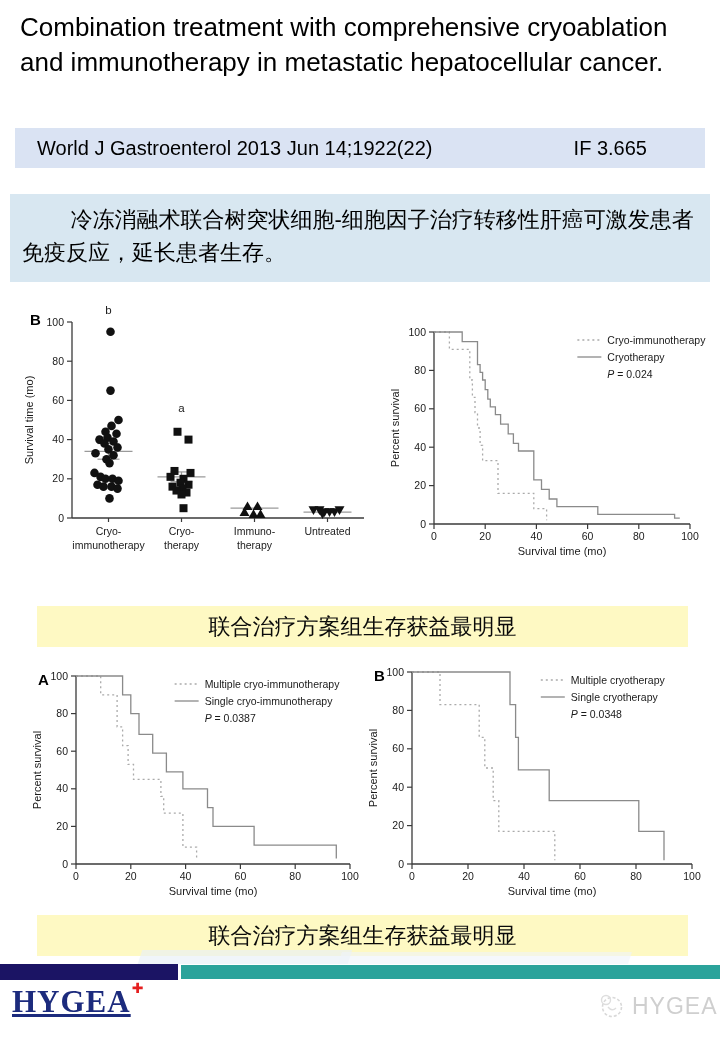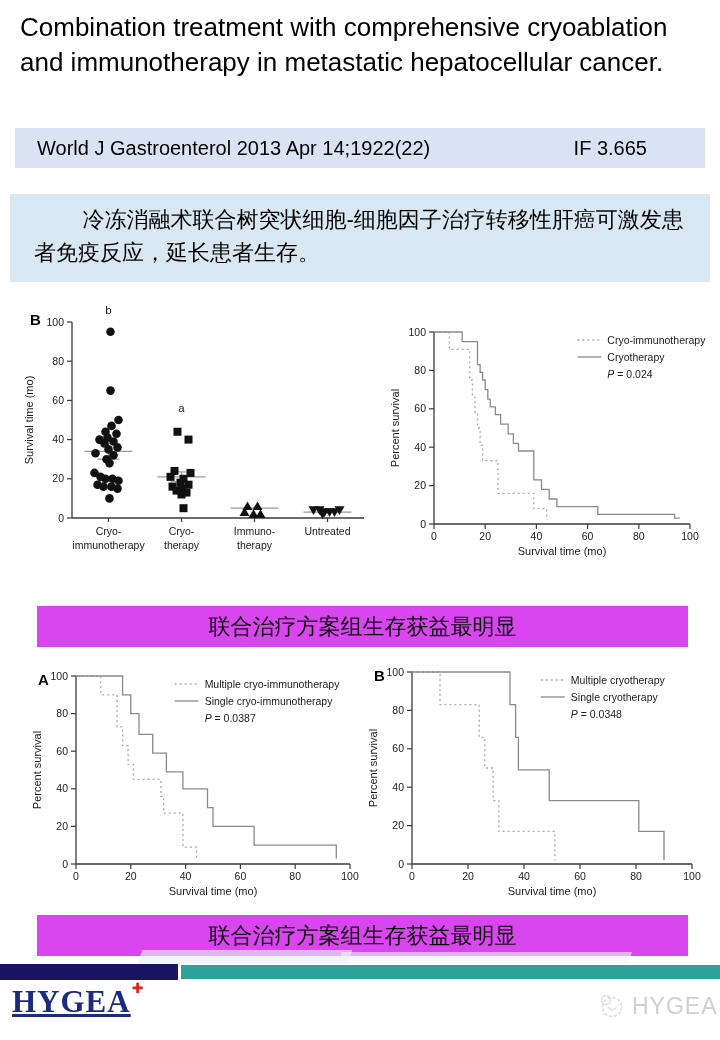--- a/index.html
+++ b/index.html
@@ -8,31 +8,31 @@
 
   .title{position:absolute;left:20px;top:10px;width:690px;
          font-size:26px;font-weight:400;line-height:1.34;letter-spacing:0;}
 
   .journal-bar{position:absolute;left:15px;top:128px;width:690px;height:40px;
          background:#dae3f3;display:flex;align-items:center;font-size:20px;}
   .journal-bar .cite{margin-left:22px;}
   .journal-bar .if{margin-left:auto;margin-right:58px;text-align:center;}
 
   .summary-box{position:absolute;left:10px;top:194px;width:700px;height:88px;
-         background:#d8e7f1;box-sizing:border-box;padding:9px 12px 0 24px;
+         background:#d8e7f1;box-sizing:border-box;padding:9px 12px 0 12px;
          font-size:22px;line-height:1.5;}
   .summary-box p{margin:0;text-indent:2.2em;}
 
   .chart{position:absolute;background:#fff;}
   #chart-scatter-b{left:22px;top:306px;width:348px;height:258px;}
   #chart-km-top{left:388px;top:322px;width:318px;height:242px;}
   #chart-km-a{left:30px;top:666px;width:336px;height:238px;}
   #chart-km-b{left:366px;top:662px;width:342px;height:242px;}
 
-  .callout{position:absolute;left:37px;width:651px;height:41px;background:#d946ef;
+  .callout{position:absolute;left:37px;width:651px;height:41px;background:#fef9c3;
          display:flex;align-items:center;justify-content:center;font-size:22px;color:#0a0a0a;}
   #callout-1{top:606px;}
   #callout-2{top:915px;}
 
   .deco-1{position:absolute;left:140px;top:950px;width:210px;height:14px;
          background:#e8eff7;opacity:.65;transform:skewX(-18deg);}
   .deco-2{position:absolute;left:340px;top:952px;width:290px;height:12px;
          background:#eef4fa;opacity:.6;transform:skewX(-18deg);}
 
   .stripe-navy{position:absolute;left:0;top:964px;width:178px;height:16px;background:#1b1464;}
@@ -49,21 +49,21 @@
   svg text{font-family:"Liberation Sans",sans-serif;}
 </style>
 </head>
 <body>
 
 <div class="slide">
 
   <div class="title">Combination treatment with comprehensive cryoablation and immunotherapy in metastatic hepatocellular cancer.</div>
 
   <div class="journal-bar">
-    <span class="cite">World J Gastroenterol 2013 Apr 14;1922(22)</span>
+    <span class="cite">World J Gastroenterol 2013 Jun 14;1922(22)</span>
     <span class="if">IF 3.665</span>
   </div>
 
   <div class="summary-box">
     <p>冷冻消融术联合树突状细胞-细胞因子治疗转移性肝癌可激发患者免疫反应，延长患者生存。</p>
   </div>
 
   <div class="chart" id="chart-scatter-b"><svg width="348" height="258">
         <line x1="50" y1="16" x2="50" y2="212" stroke="#3a3a3a" stroke-width="1.3"></line>
         <line x1="50" y1="212" x2="342" y2="212" stroke="#3a3a3a" stroke-width="1.3"></line>

